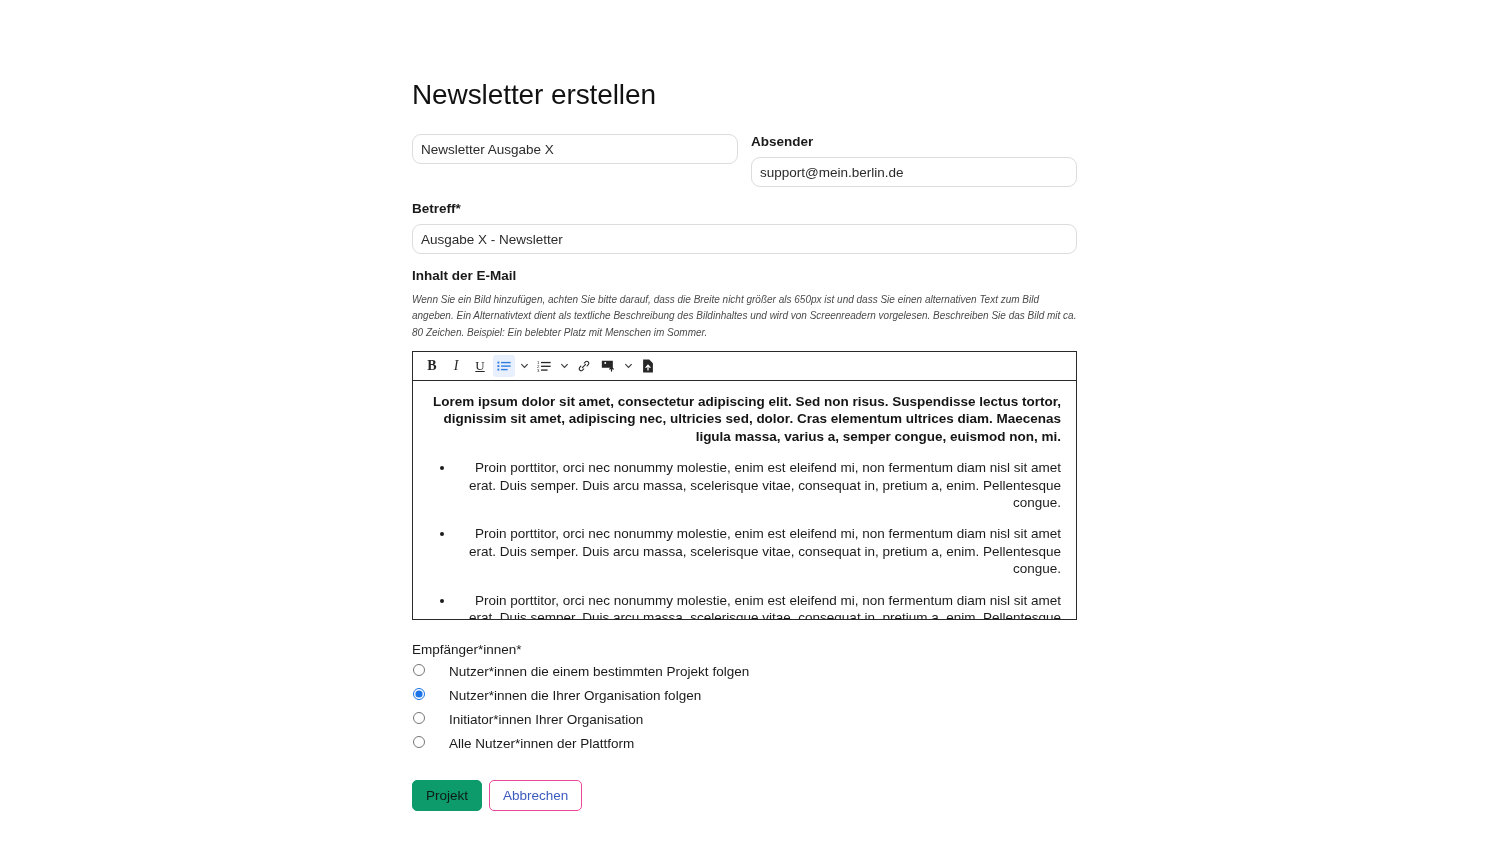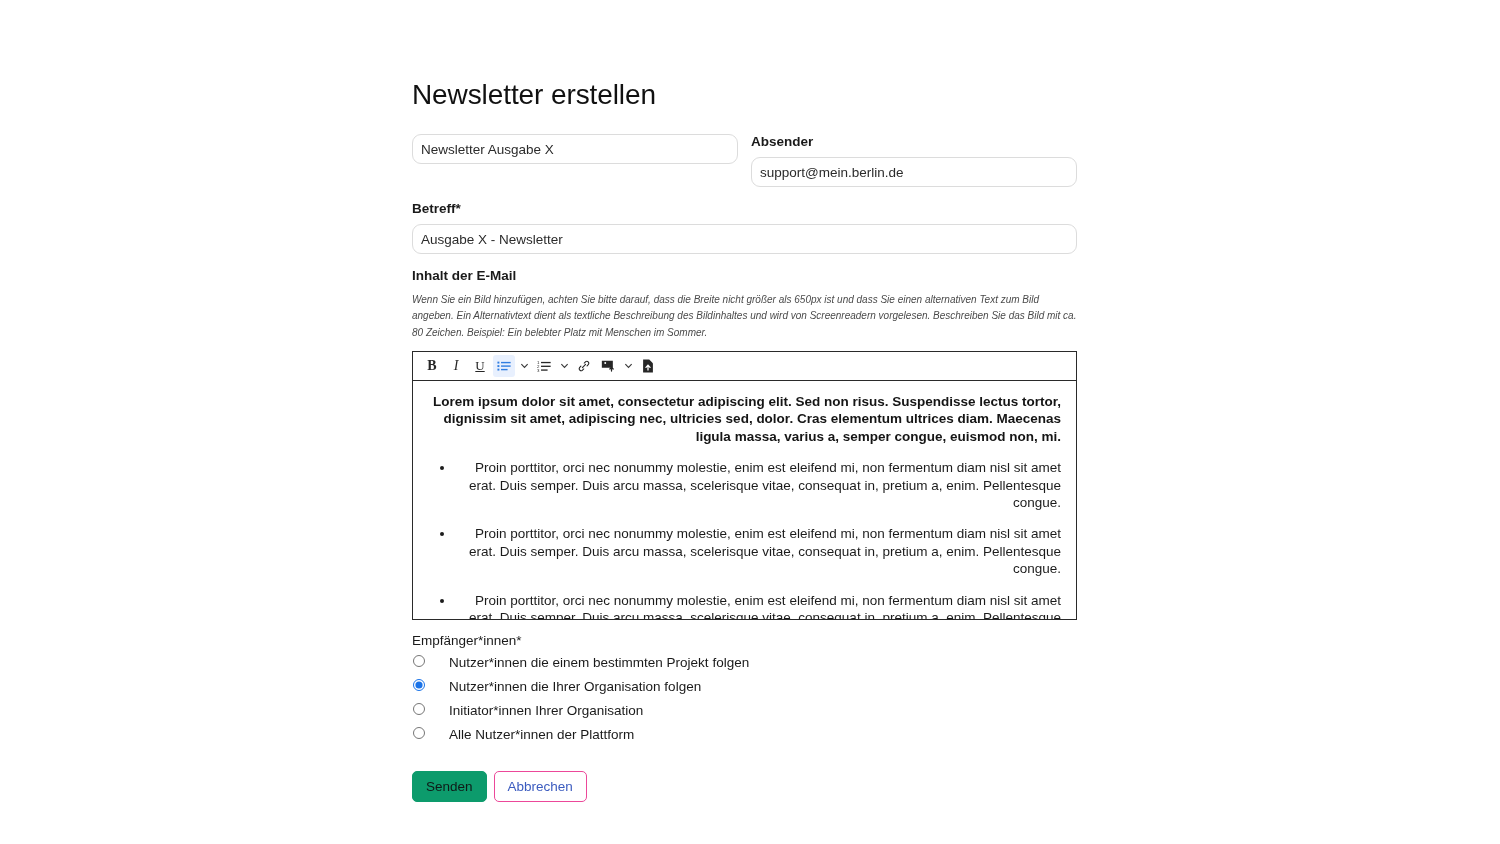--- a/index.html
+++ b/index.html
@@ -148,21 +148,21 @@
   }
   .ed-list li {
     font-size: 13.5px;
     line-height: 17.4px;
     color: #1c1c1c;
     margin-bottom: 14px;
   }
   .ed-list li:last-child { margin-bottom: 0; }
 
   
-  .radio-group { margin-top: 13px; }
+  .radio-group { margin-top: 22px; }
   .group-label {
     font-size: 13.5px;
     line-height: 16px;
     color: #1a1a1a;
     margin-bottom: 6px;
   }
   .radio-row {
     display: flex;
     height: 24px;
     gap: 24px;
@@ -350,18 +350,18 @@
         <label for="r2">Initiator*innen Ihrer Organisation</label>
       </div>
 
       <div class="radio-row">
         <input type="radio" name="recipients" id="r3" style="">
         <label for="r3">Alle Nutzer*innen der Plattform</label>
       </div>
     </div>
 
     <div class="btn-row">
-      <button class="btn btn-primary">Senden</button>
+      <button class="btn btn-primary">Projekt</button>
       <button class="btn btn-secondary">Abbrechen</button>
     </div>
 
   </div>
 </div>
 
 </body></html>

